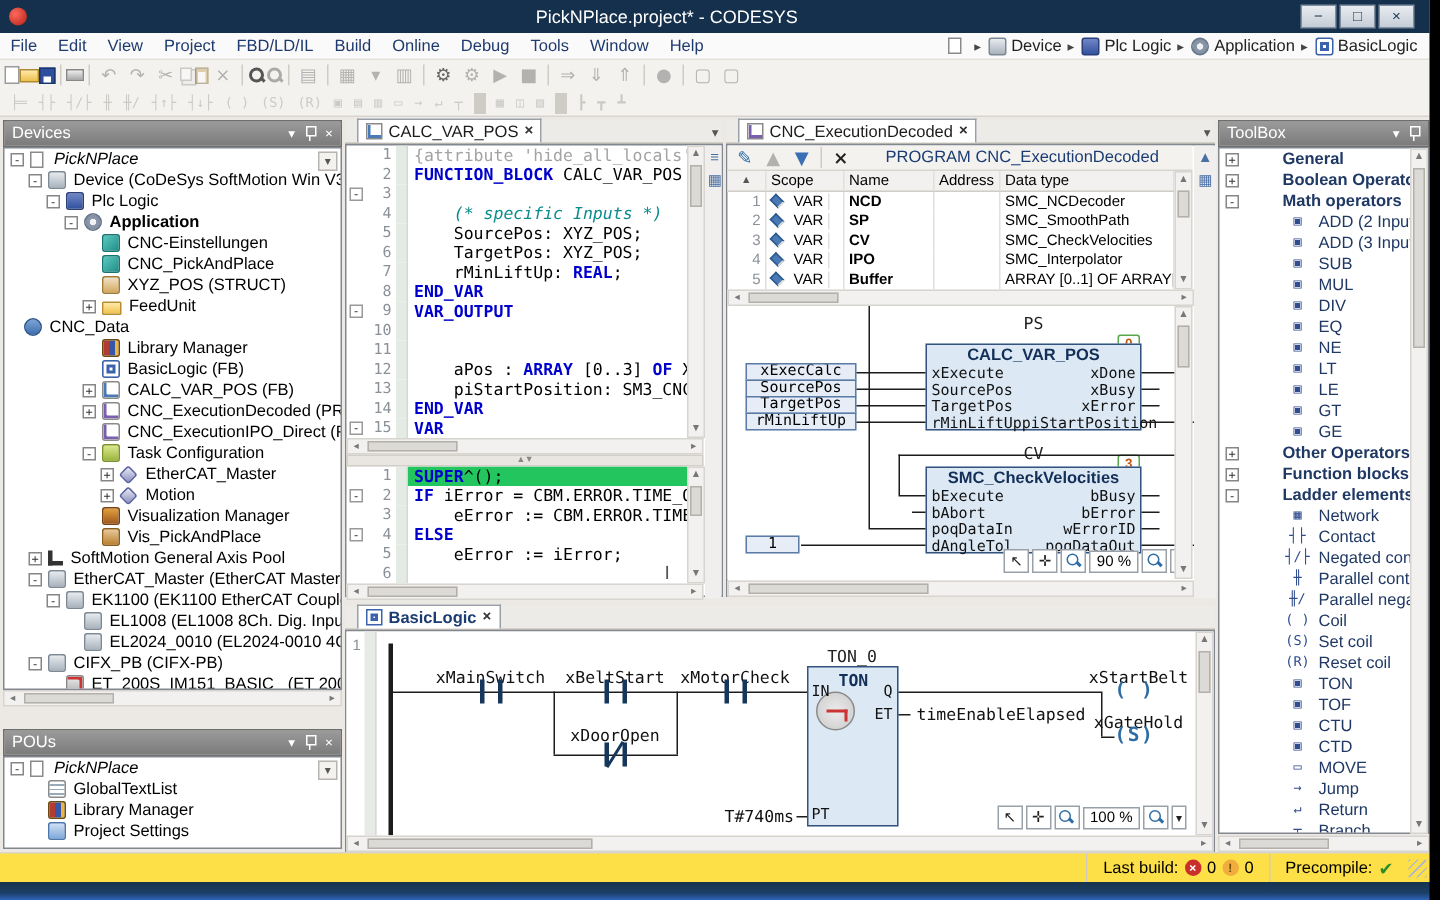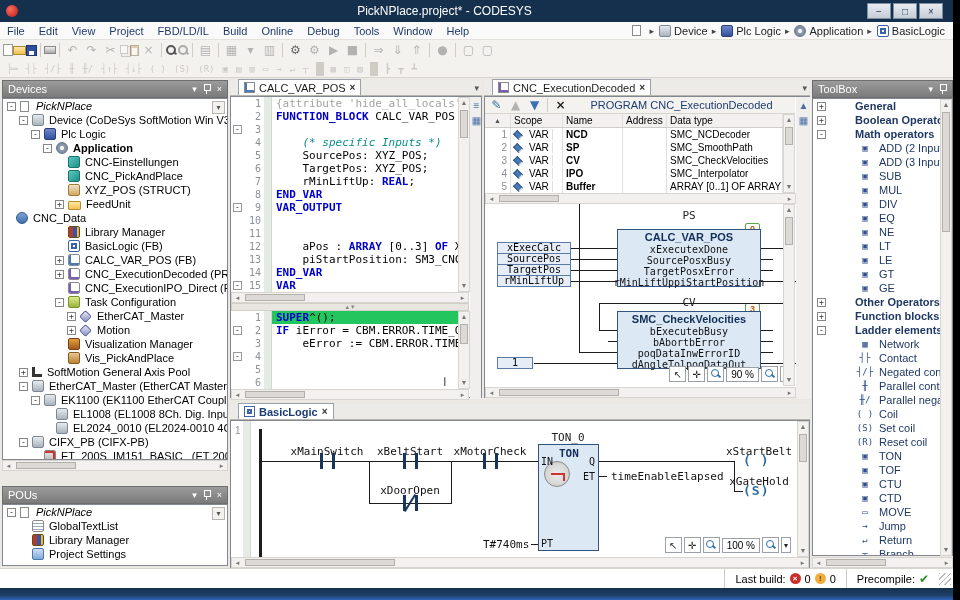--- a/index.html
+++ b/index.html
@@ -113,21 +113,21 @@
   .c1{width:52px}.c2{width:60px}.c3{width:44px}.c4{flex:1 1 auto !important}
   .trow .c0{color:#8a9199;text-align:right}
   .trow .c2{font-weight:bold}
   .vdia{display:inline-block;width:6px;height:6px;background:#4a7ab5;border:1px solid #2d5a8e;transform:rotate(45deg);margin-right:4px}
   
   .ln{position:absolute;background:#1c1c1c}
   .opbox{position:absolute;width:74px;height:12px;background:#e6edf7;border:1px solid #5a7ba6;text-align:center;
          font:10px/10px "DejaVu Sans Mono",monospace;overflow:hidden}
   .fblk{position:absolute;width:144px;background:#dce9f5;border:1px solid #33527e}
   .fbtitle{height:13px;line-height:13px;text-align:center;font-weight:bold;color:#132f57;font-size:11px}
-  .fbrow{display:flex;justify-content:center;padding:0 3px;height:11px;line-height:11px;font:10px/11px "DejaVu Sans Mono",monospace;color:#111}
+  .fbrow{display:flex;justify-content:space-between;padding:0 3px;height:11px;line-height:11px;font:10px/11px "DejaVu Sans Mono",monospace;color:#111}
   .fbtag{position:absolute;width:144px;text-align:center;font:11px "DejaVu Sans Mono",monospace;color:#222}
   .badge{position:absolute;width:15px;height:12px;background:#fff;border:1px solid #57a64a;border-radius:2px;
          color:#c05a11;font:bold 9px/11px "Liberation Sans",sans-serif;text-align:center}
   .ldlabel{position:absolute;font:11px "DejaVu Sans Mono",monospace;color:#111;white-space:nowrap}
   .ctr{transform:translateX(-50%)}
   .cbar{position:absolute;width:3px;height:16px;background:#16365c}
   .cslash{position:absolute;width:20px;height:2px;background:#16365c;transform:rotate(-58deg)}
   .coil{position:absolute;font:bold 13px/16px "DejaVu Sans Mono",monospace;color:#2e6da4;letter-spacing:1px}
   .clockic{position:absolute;width:26px;height:26px;border-radius:50%;background:radial-gradient(#ececec,#c9c9c9);border:1px solid #8a8a8a}
   .clockic::after{content:"";position:absolute;left:6px;top:11px;width:12px;height:6px;border-top:2px solid #c33;border-right:2px solid #c33}
@@ -138,21 +138,21 @@
   .zoombox{height:15px;background:#fff;border:1px solid #9aa0a8;font-size:10px;padding:0 4px;line-height:14px}
   .mag{width:10px;height:10px;position:relative}
   .mag::before{content:"";position:absolute;left:0;top:0;width:6px;height:6px;border:1.5px solid #2e6da4;border-radius:50%}
   .mag::after{content:"";position:absolute;left:6px;top:6px;width:4px;height:2px;background:#2e6da4;transform:rotate(45deg)}
   
   .tbx-row{display:flex;align-items:center;height:14px;white-space:nowrap}
   .f-sec .tlabel{font-weight:bold;color:#000}
   .tbx-row .tlabel{color:#1f3864}
   .tb-ic{min-width:24px;text-align:center;color:#2f4d8f;font:9px/12px "DejaVu Sans Mono",monospace;white-space:pre;flex:none}
   
-  #statusbar{position:absolute;left:0;top:568px;width:953px;height:20px;background:#ffffff;border-top:1px solid #d8d5d0;display:flex;align-items:center;font-size:11px}
+  #statusbar{position:absolute;left:0;top:568px;width:953px;height:20px;background:#fde047;border-top:1px solid #d8d5d0;display:flex;align-items:center;font-size:11px}
   .st-seg{display:flex;align-items:center;height:100%;padding:0 10px;border-left:1px solid #cfccc6;gap:4px}
   .st-err{width:11px;height:11px;border-radius:50%;background:#c9302c;color:#fff;font-size:8px;line-height:11px;text-align:center;font-weight:bold}
   .st-warn{width:11px;height:11px;border-radius:50%;background:#f0ad3e;color:#6b4b00;font-size:8px;line-height:11px;text-align:center;font-weight:bold}
   .st-check{color:#2c8c2c;font-size:12px}
   #grip{margin-left:auto;width:12px;height:12px;background:repeating-linear-gradient(135deg,#bbb 0 1px,transparent 1px 4px);margin-right:2px}
   #bottomstrip{position:absolute;left:0;top:588px;width:960px;height:12px;background:linear-gradient(#16324e,#1c3f66 60%,#2e62b8)}
   #edge-right{position:absolute;right:0;top:0;width:7px;height:600px;background:#000}
 </style>
 </head>
 <body>
@@ -592,25 +592,27 @@
         <div class="code-line">
     <span class="fold noexp"></span>
     <span class="lno">3</span>
     <span class="cmargin"></span>
     <span class="ctext"><span>    eError := CBM.ERROR.TIME_OUT;</span></span>
   </div>
         <div class="code-line">
     <span class="fold">-</span>
     <span class="lno">4</span>
     <span class="cmargin"></span>
+    <span class="ctext"><span class="tk-k">ELSE</span></span>
   </div>
         <div class="code-line">
     <span class="fold noexp"></span>
     <span class="lno">5</span>
     <span class="cmargin"></span>
+    <span class="ctext"><span>    eError := iError;</span></span>
   </div>
         <div class="code-line">
     <span class="fold noexp"></span>
     <span class="lno">6</span>
     <span class="cmargin"></span>
   </div>
       </div>
     <div class="vscroll" style="left:227px;top:214px;height:78px">
       <span class="sc-ar">▲</span>
       <span class="sc-thumbv" style="height:20px"></span>

